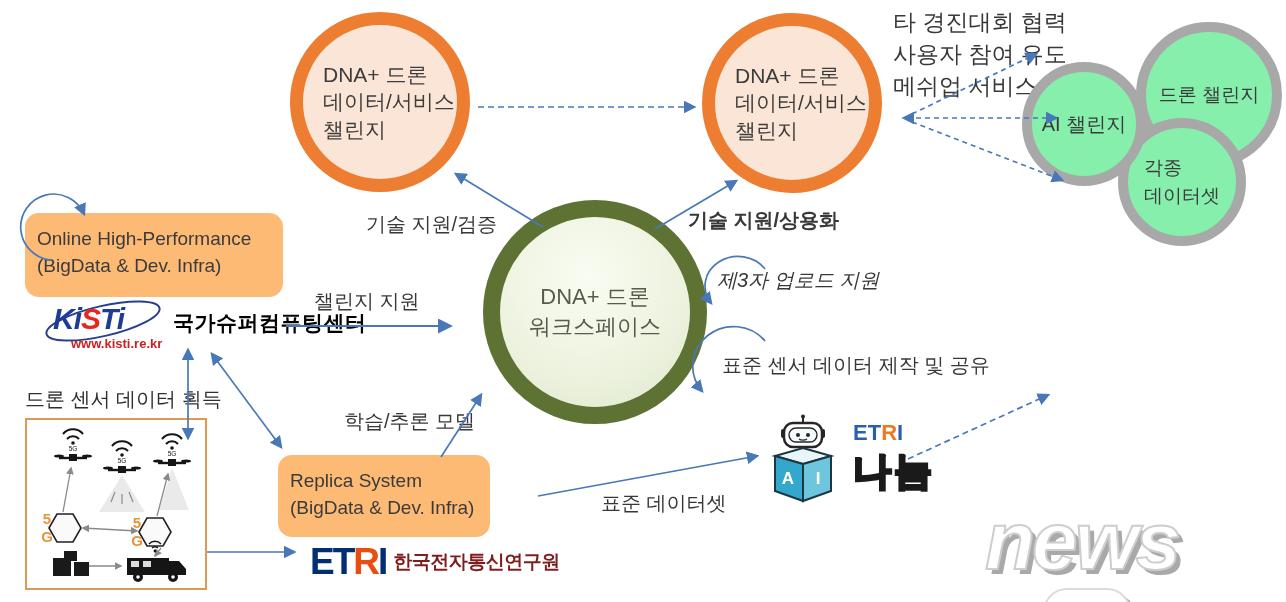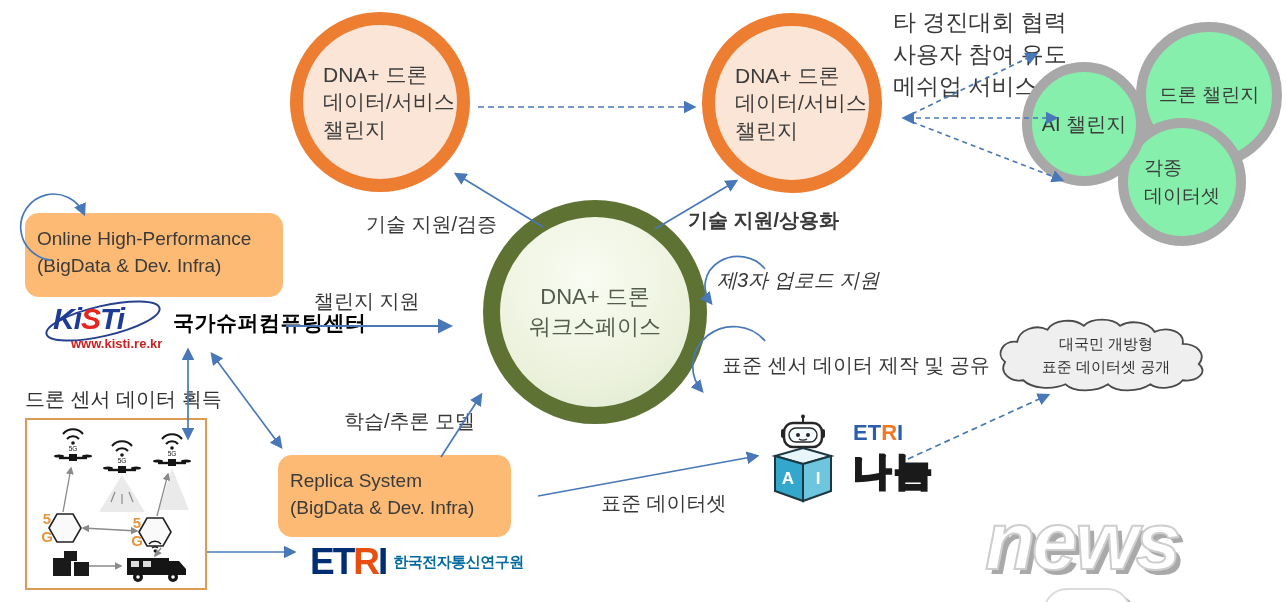--- a/index.html
+++ b/index.html
@@ -17,21 +17,21 @@
            justify-content:center;text-align:center;font-size:22px;line-height:1.35;color:#545c4c;}
   .c-gray{border:10px solid #a8a8a8;background:#86efac;color:#3c3c3c;}
   .c-drone-ch{left:1136px;top:22px;width:146px;height:146px;justify-content:center;font-size:19px;z-index:2;}
   .c-various{left:1118px;top:118px;width:128px;height:128px;padding-left:16px;font-size:19px;line-height:1.5;z-index:3;}
   .c-ai{left:1022px;top:62px;width:124px;height:124px;justify-content:center;font-size:20px;z-index:4;}
 
   
   .gbox{position:absolute;box-sizing:border-box;background:#fdba74;border-radius:14px;
         font-size:19px;line-height:1.4;color:#3b3b3b;padding:13px 8px 0 12px;}
   .b-ohp{left:25px;top:213px;width:258px;height:84px;}
-  .b-replica{left:278px;top:455px;width:233px;height:82px;}
+  .b-replica{left:278px;top:455px;width:212px;height:82px;}
 
   
   .lbl{position:absolute;font-size:20px;color:#383838;line-height:1.35;}
   .l-note{left:893px;top:6px;font-size:23px;line-height:1.4;}
   .l-task{left:499px;top:117px;}
   .l-verify{left:366px;top:211px;}
   .l-commercial{left:688px;top:207px;font-weight:bold;}
   .l-chsupport{left:314px;top:288px;}
   .l-thirdparty{left:717px;top:267px;font-style:italic;}
   .l-stdshare{left:722px;top:352px;}
@@ -50,21 +50,21 @@
   .kisti-caption{font-size:21px;font-weight:700;color:#000000;letter-spacing:0.5px;}
 
   
   .dronebox{position:absolute;left:25px;top:418px;width:182px;height:172px;box-sizing:border-box;
             border:2px solid #dd9a53;background:#fff;}
 
   
   .etri{position:absolute;left:310px;top:541px;display:flex;align-items:center;gap:7px;}
   .etri-word{font-size:37px;font-weight:900;letter-spacing:-2px;color:#002d74;font-stretch:condensed;}
   .etri-word .or{color:#e84e0f;}
-  .etri-caption{font-size:15px;font-weight:700;color:#0369a1;letter-spacing:-0.5px;}
+  .etri-caption{font-size:19px;font-weight:700;color:#7f1d1d;letter-spacing:-0.5px;}
 
   
   .nanum{position:absolute;left:763px;top:414px;display:flex;gap:10px;}
   .nanum-right{display:flex;flex-direction:column;align-items:flex-start;padding-top:6px;}
   .nanum-etri{font-size:22px;font-weight:900;letter-spacing:0;color:#2b5fad;}
   .nanum-etri .or{color:#f07820;}
   .nanum-word{font-size:38px;font-weight:900;color:#fff;-webkit-text-stroke:3px #1a1a1a;
               letter-spacing:3px;margin-top:0;}
 
   
@@ -255,27 +255,20 @@
       <polygon points="68,42 40,50 40,87 68,77" fill="#6ec6de" stroke="#1d3742" stroke-width="2"></polygon>
       <text x="25" y="70" font-size="17" font-weight="bold" fill="#ffffff" text-anchor="middle">A</text>
       <text x="55" y="70" font-size="17" font-weight="bold" fill="#ffffff" text-anchor="middle">I</text>
     </svg>
     <div class="nanum-right">
       <div class="nanum-etri"><span>ET</span><span class="or">R</span><span>I</span></div>
       <div class="nanum-word">나눔</div>
     </div>
   </div>
 
-  <div class="cloud">
-    <svg width="222" height="76" viewBox="0 0 220 72">
-      <path d="M28,62 C14,64 4,54 10,44 C0,36 8,22 22,24 C24,12 40,6 52,12 C58,2 78,0 88,8 C96,0 116,0 124,8 C134,2 152,4 158,14 C172,8 188,14 186,26 C200,26 210,36 202,46 C212,54 200,64 186,62 C180,70 162,72 154,66 C142,74 120,74 112,66 C100,74 78,74 70,66 C56,72 36,70 28,62 Z" fill="#efefef" stroke="#4a4a4a" stroke-width="1.8"></path>
-    </svg>
-    <div class="cloud-text pre">대국민 개방형
-표준 데이터셋 공개</div>
-  </div>
 
   <div class="news1">
     <span class="news-word">news</span>
     <span class="news-onebox">
       <span class="news-one">1</span>
     </span>
   </div>
 
   <svg class="connectors" width="1286" height="602" viewBox="0 0 1286 602">
     <defs>

